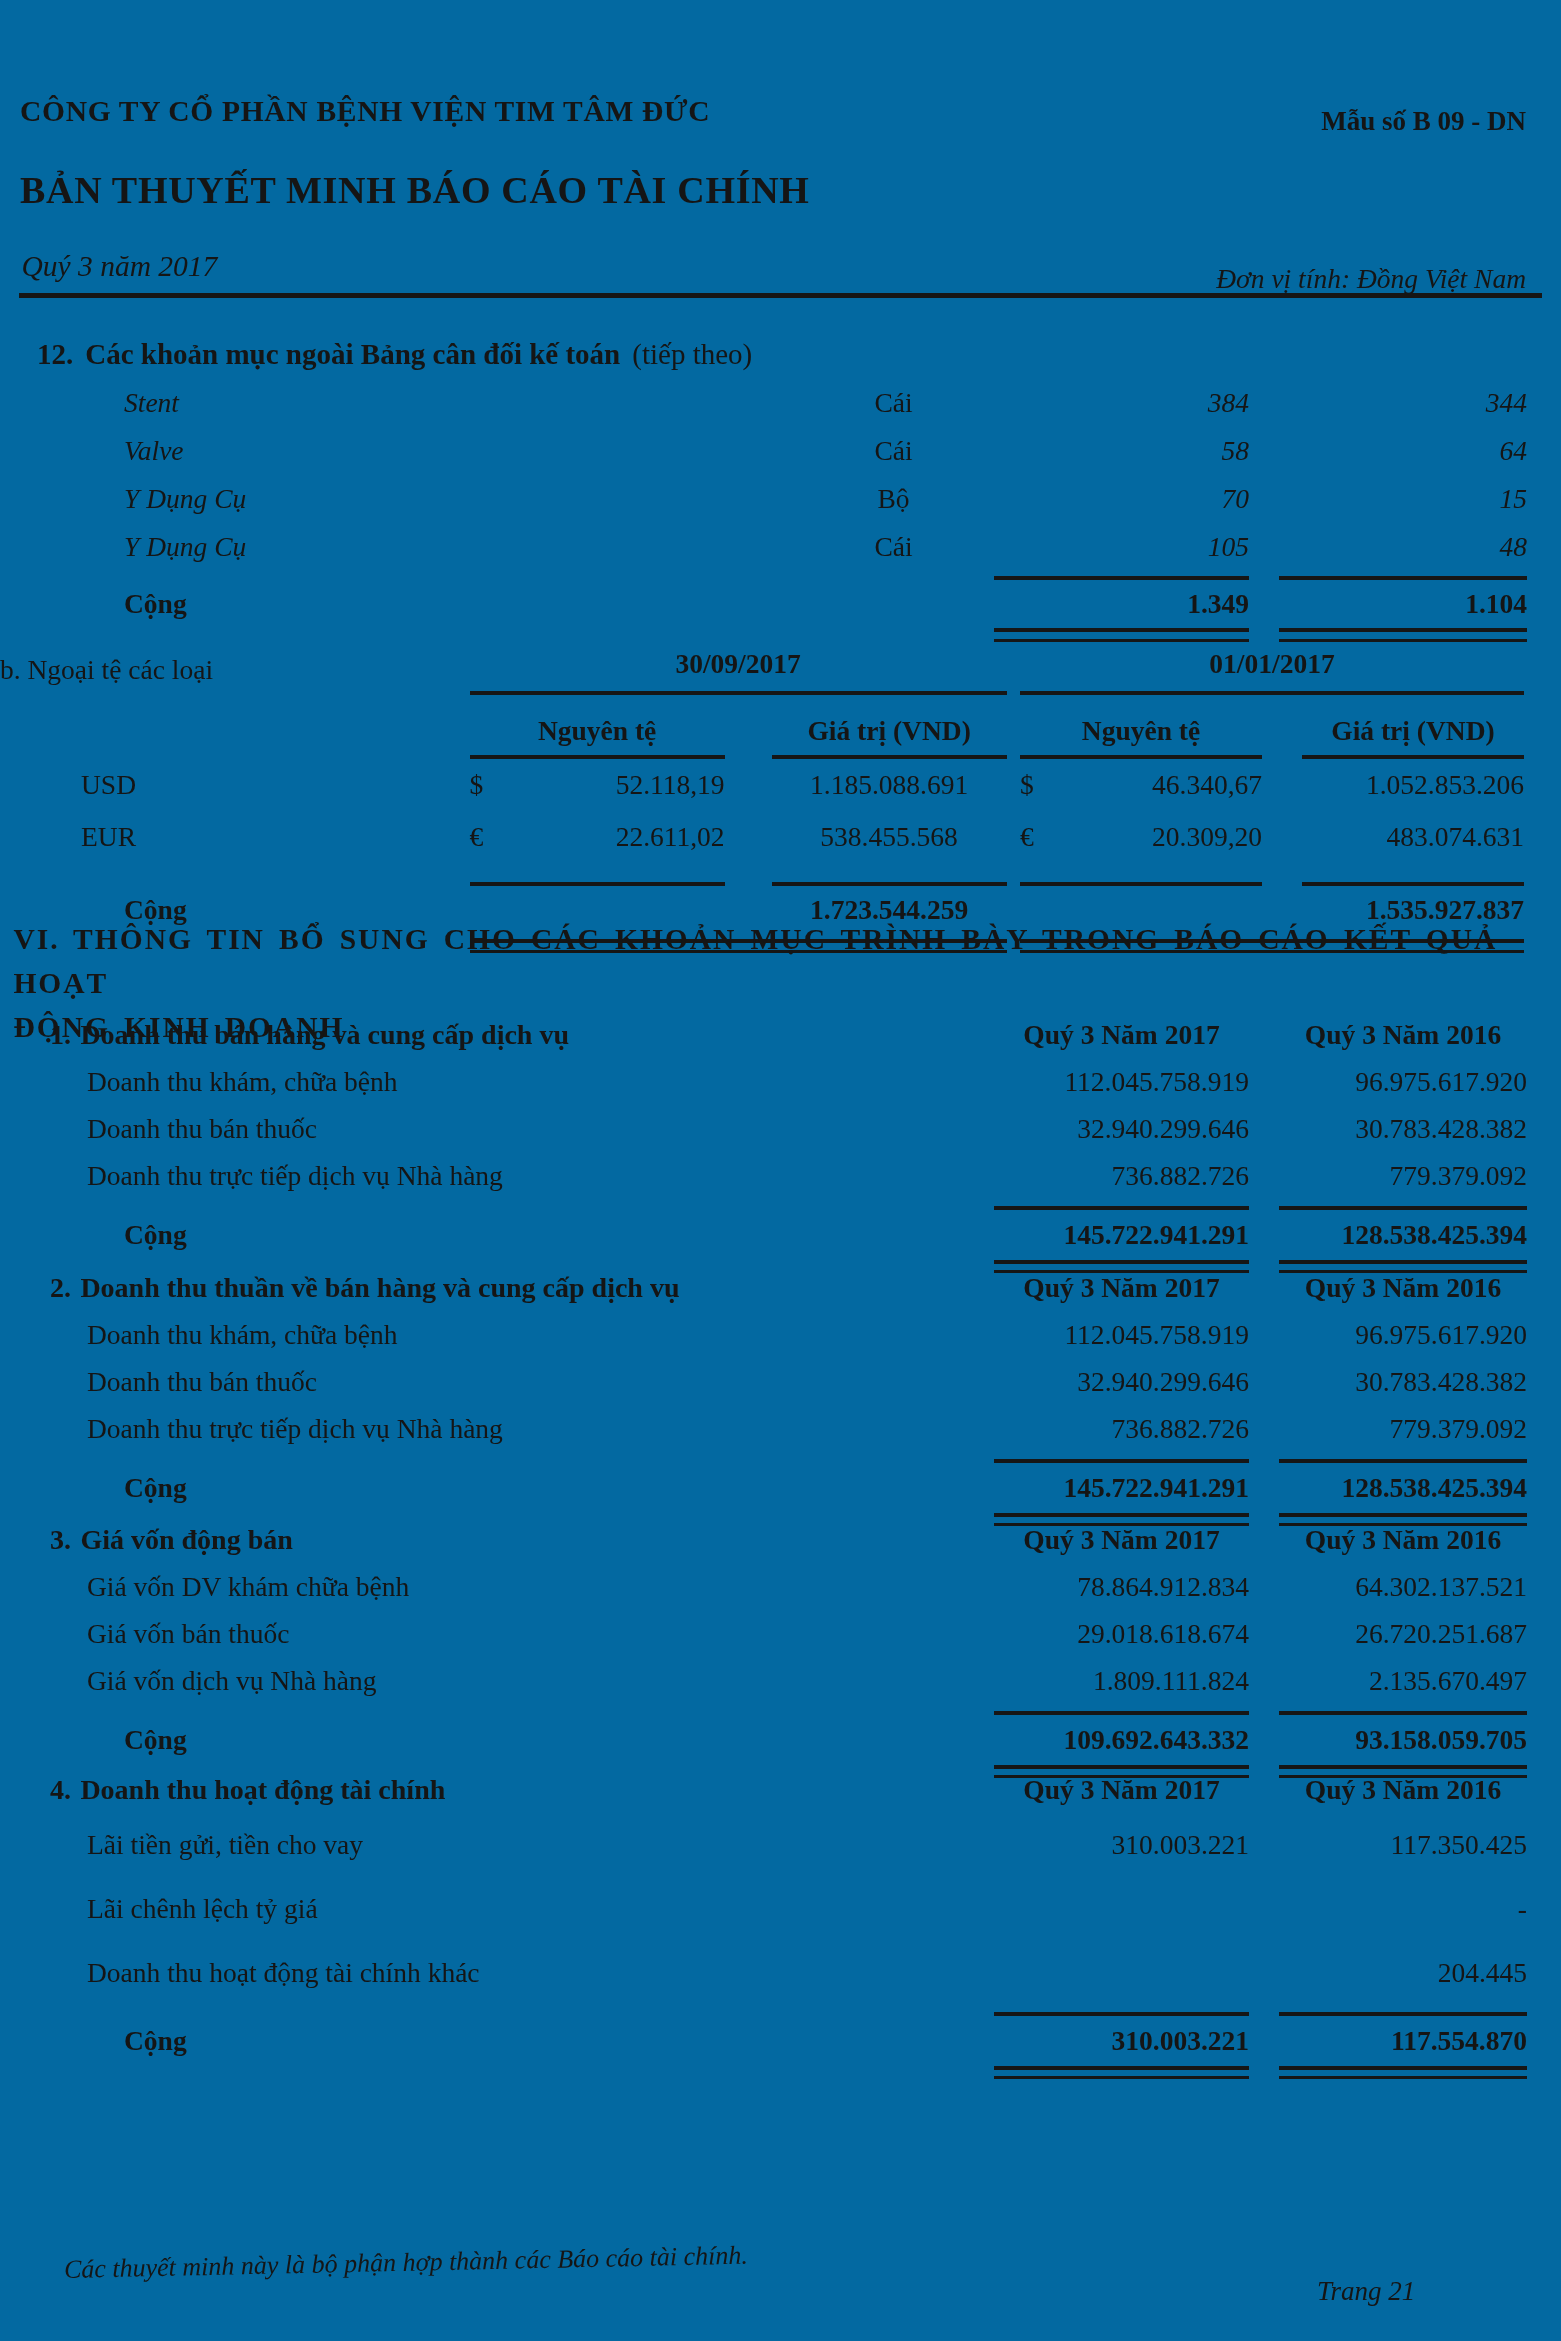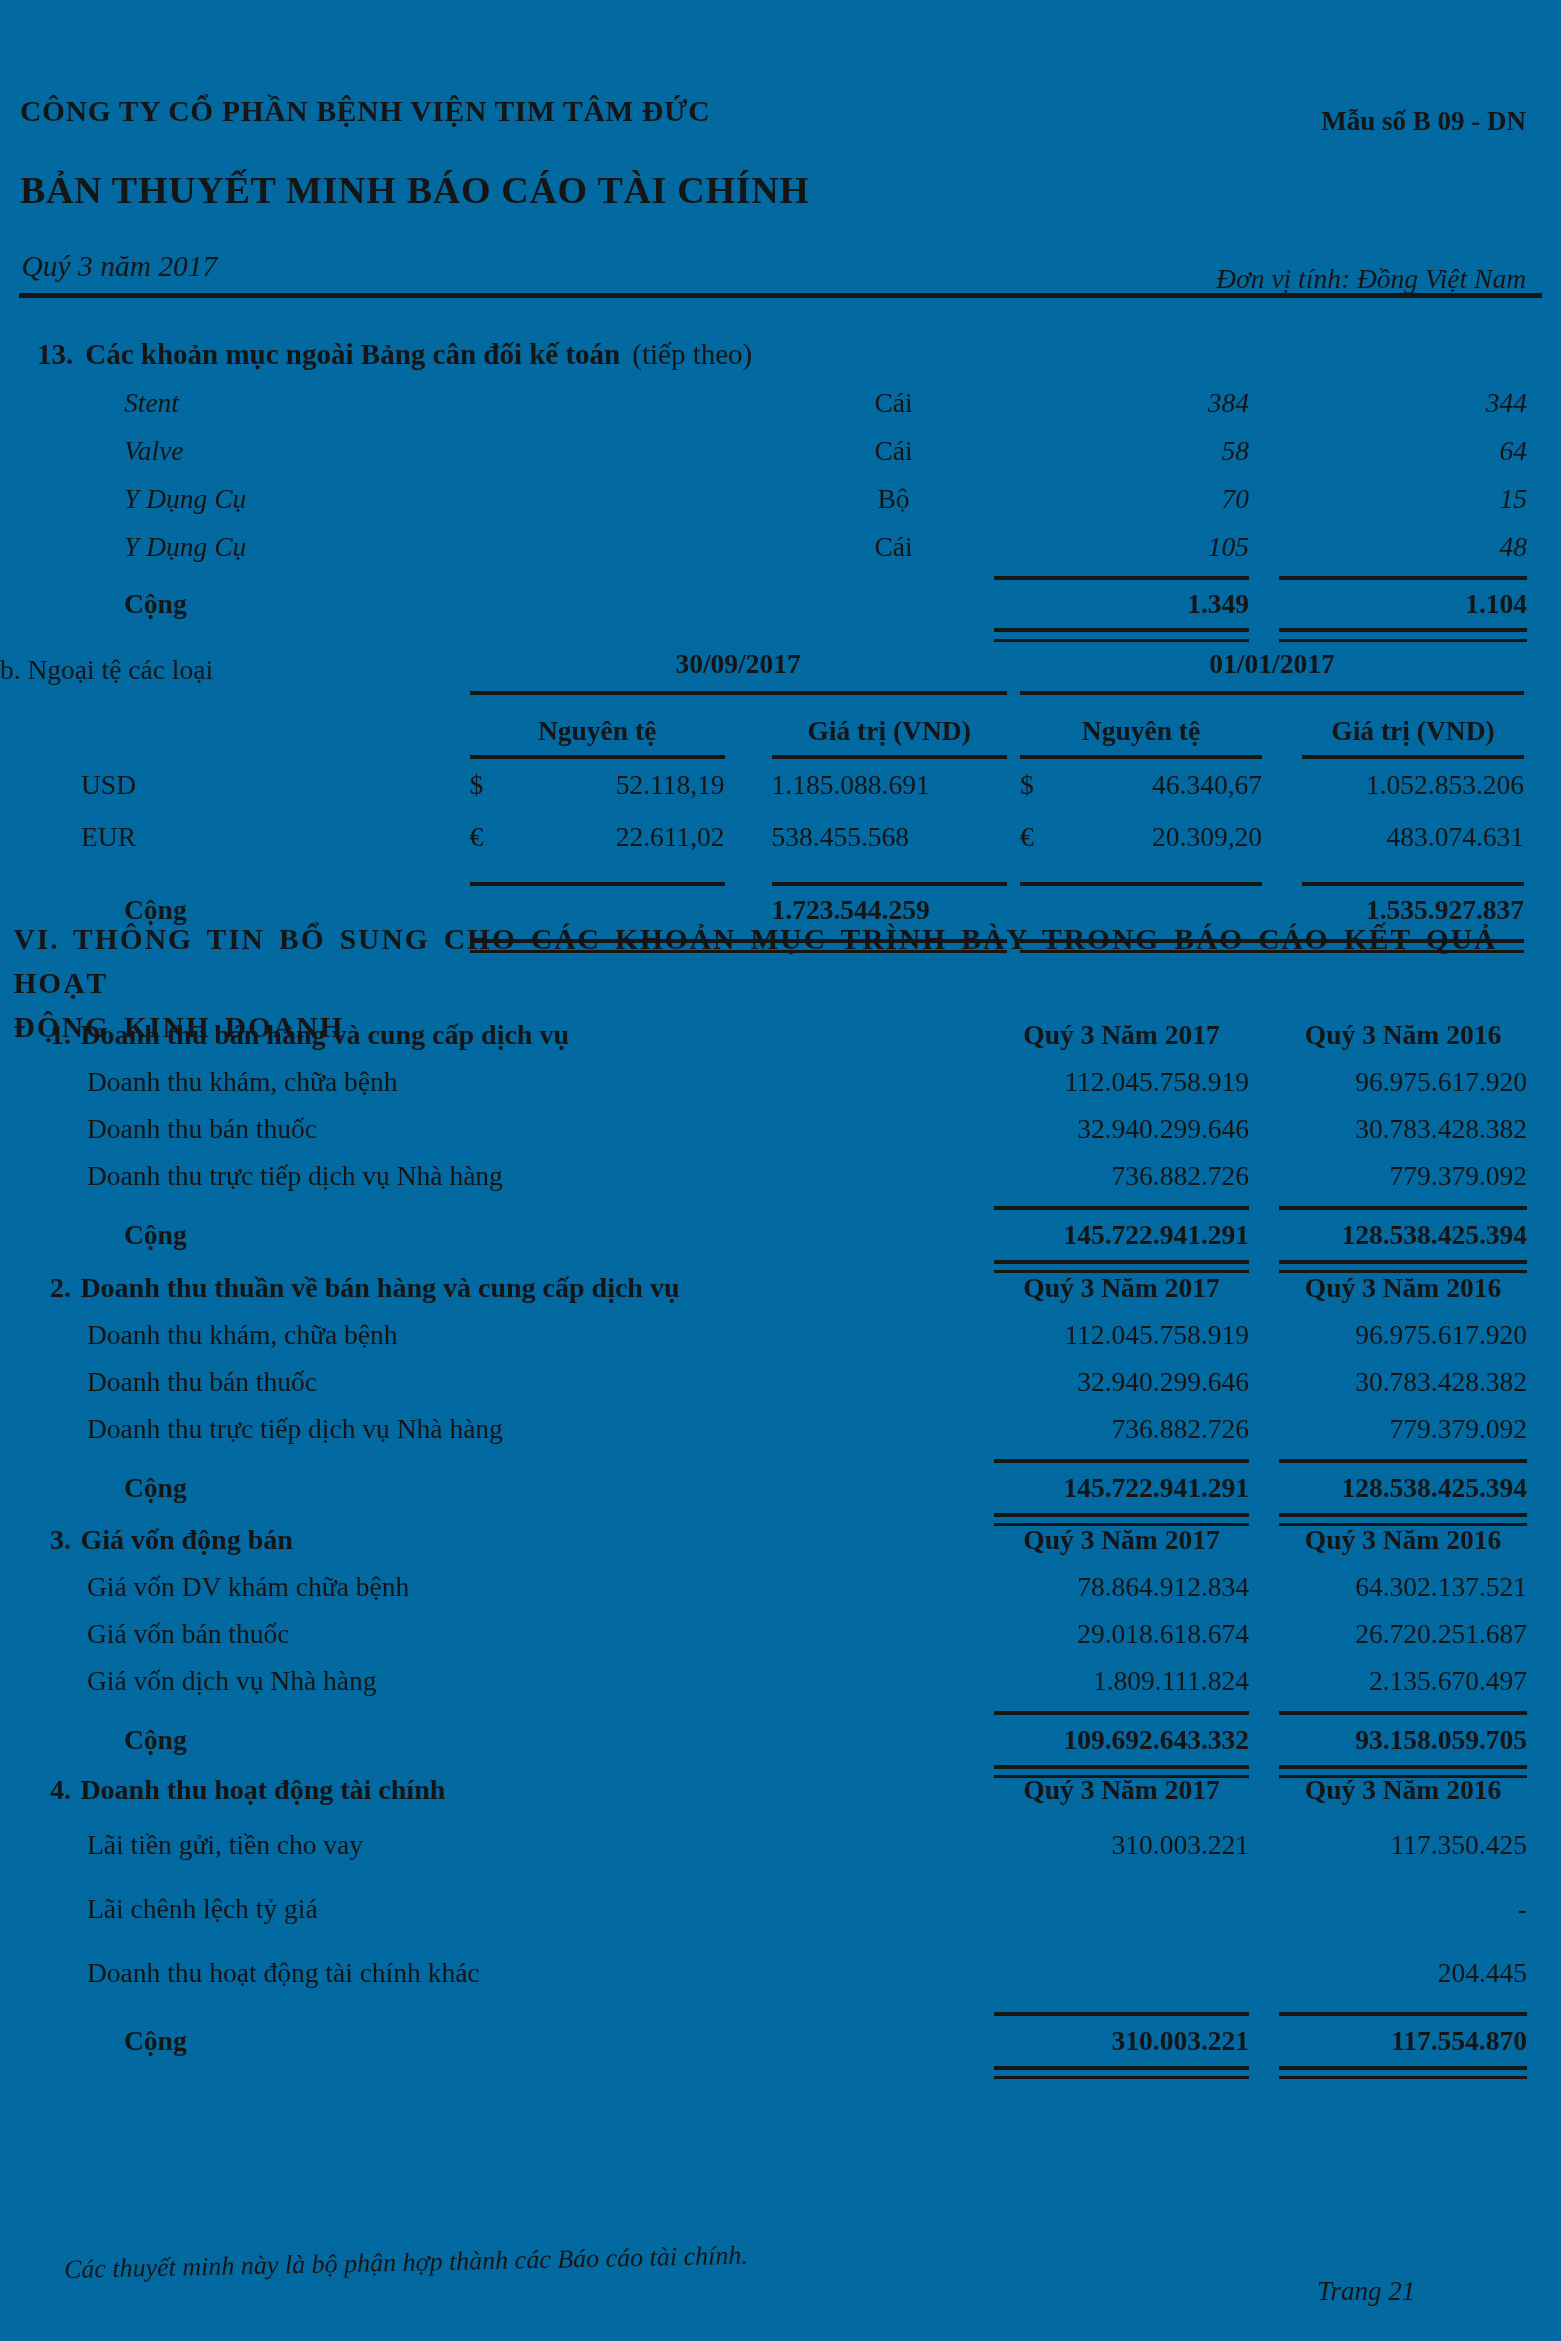--- a/index.html
+++ b/index.html
@@ -61,21 +61,21 @@
   .sb-h-g1 { width:47px; }
   .sb-h-val1 { width:235px; text-align:center; padding-bottom:8px; border-bottom:4px solid #161616; font-weight:bold; }
   .sb-h-cur2 { width:242px; text-align:center; padding-bottom:8px; border-bottom:4px solid #161616; font-weight:bold; }
   .sb-h-g2 { width:40px; }
   .sb-h-val2 { width:222px; text-align:center; padding-bottom:8px; border-bottom:4px solid #161616; font-weight:bold; }
   .sb-row { height:52px; }
   .sb-label { flex:1; padding-left:81px; }
   .sb-sym1 { width:54px; }
   .sb-cur1 { width:201px; text-align:right; }
   .sb-g1 { width:47px; }
-  .sb-val1 { width:235px; text-align:left; }
+  .sb-val1 { width:235px; text-align:center; }
   .sb-sym2 { width:54px; }
   .sb-cur2 { width:188px; text-align:right; }
   .sb-g2 { width:40px; }
   .sb-val2 { width:222px; text-align:right; }
   .sb-linerow { margin-top:19px; }
   .sb-w1a { width:255px; } .sb-w1b { width:235px; }
   .sb-w2a { width:242px; } .sb-w2b { width:222px; }
   .sb-total { height:48px; }
   .sb-total .sb-val1, .sb-total .sb-val2 { font-weight:bold; }
   .sb-dline { margin-top:5.4px; }
@@ -109,21 +109,21 @@
 
   <div class="abs company">CÔNG TY CỔ PHẦN BỆNH VIỆN TIM TÂM ĐỨC</div>
   <div class="abs formno">Mẫu số B 09 - DN</div>
   <div class="abs title">BẢN THUYẾT MINH BÁO CÁO TÀI CHÍNH</div>
   <div class="abs period">Quý 3 năm 2017</div>
   <div class="abs unitnote">Đơn vị tính: Đồng Việt Nam</div>
   <div class="abs toprule"></div>
 
   <div class="abs s15">
     <div class="s15-head">
-      <span class="b">13.</span>
+      <span class="b">12.</span>
       <span class="gap"></span>
       <span class="b">Các khoản mục ngoài Bảng cân đối kế toán</span>
       <span class="gap"></span>
       <span>(tiếp theo)</span>
     </div>
     <div class="frow s15-row">
       <div class="s15-label">Stent</div>
       <div class="s15-unit">Cái</div>
       <div class="col17">384</div>
       <div class="colsp"></div>

